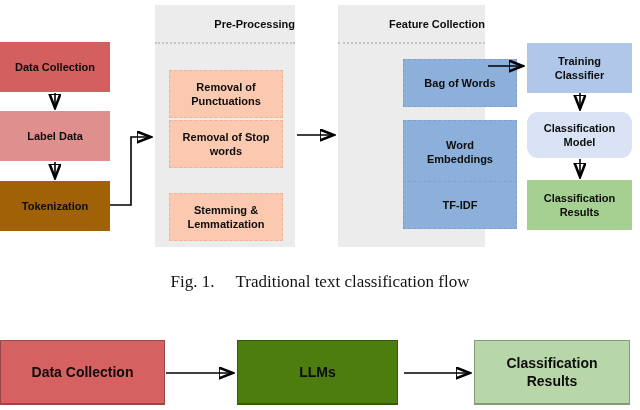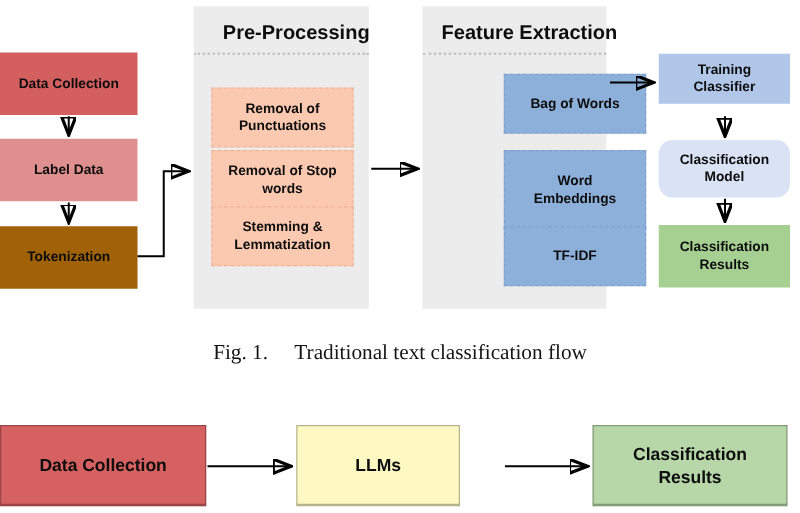--- a/index.html
+++ b/index.html
@@ -14,48 +14,48 @@
   }
   
   .b-dc{left:0;top:42px;width:110px;height:50px;background:#d45f5f;}
   .b-ld{left:0;top:111px;width:110px;height:50px;background:#e08f8f;}
   .b-tk{left:0;top:181px;width:110px;height:50px;background:#a16207;}
   
   .container{position:absolute;top:5px;height:242px;background:#ececec;box-sizing:border-box;}
   .cont-pre{left:155px;width:140px;}
   .cont-feat{left:338px;width:147px;}
   .cont-title{
-    position:absolute;top:13px;left:0;width:100%;text-align:center;
-    font-weight:700;font-size:16px;color:#0d0d0d;padding-left:12px;
+    position:absolute;top:13px;left:0;width:100%;text-align:right;
+    font-weight:700;font-size:11px;color:#0d0d0d;
   }
   .sep{position:absolute;top:37px;left:0;width:100%;border-top:2px dotted #c4c4c4;}
   
   .peach{background:#fbc9b0;border:1px dashed rgba(180,90,60,0.18);}
   .b-p1{left:169px;top:70px;width:114px;height:48px;}
   .b-p2{left:169px;top:120px;width:114px;height:48px;}
-  .b-p3{left:169px;top:165px;width:114px;height:48px;}
+  .b-p3{left:169px;top:193px;width:114px;height:48px;}
   
   .fblue{background:#8db0da;border:1px dashed rgba(70,100,150,0.18);margin-left:48px;}
   .b-f1{left:355px;top:59px;width:114px;height:48px;}
   .b-f2{left:355px;top:120px;width:114px;height:64px;padding:0 18px;}
   .b-f3{left:355px;top:181px;width:114px;height:48px;}
   
-  .b-tc{left:527px;top:43px;width:105px;height:40px;background:#b0c7e9;}
+  .b-tc{left:527px;top:43px;width:105px;height:50px;background:#b0c7e9;}
   .b-cm{left:527px;top:112px;width:105px;height:46px;background:#d9e3f5;border-radius:11px;}
   .b-cr{left:527px;top:180px;width:105px;height:50px;background:#a6cf92;}
   
   .caption{
     position:absolute;left:0;top:272px;width:100%;text-align:center;
     font-family:"Liberation Serif", serif;font-size:17px;color:#141414;
   }
   .caption .cap-label{margin-right:21px;}
   
   .big{font-size:14px;top:340px;height:65px;border:1px solid rgba(0,0,0,0.28);border-bottom-width:2px;}
   .f2-dc{left:0;width:165px;background:#d66161;}
-  .f2-llm{left:237px;width:131px;background:#fef9c3;}
+  .f2-llm{left:237px;width:161px;background:#4d7c0f;}
   .f2-cr{left:474px;width:156px;background:#b7d7a8;}
   
   #arrows{position:absolute;left:0;top:0;pointer-events:none;}
   #arrows path, #arrows line{stroke:#000;stroke-width:1.6;fill:none;}
 </style>
 </head>
 <body>
 
 <div id="canvas">
 
@@ -65,21 +65,21 @@
 
   <div class="container cont-pre">
     <div class="cont-title">Pre-Processing</div>
     <div class="sep"></div>
   </div>
   <div class="box peach b-p1">Removal of Punctuations</div>
   <div class="box peach b-p2">Removal of Stop words</div>
   <div class="box peach b-p3">Stemming &amp; Lemmatization</div>
 
   <div class="container cont-feat">
-    <div class="cont-title">Feature Extraction</div>
+    <div class="cont-title">Feature Collection</div>
     <div class="sep"></div>
   </div>
   <div class="box fblue b-f1">Bag of Words</div>
   <div class="box fblue b-f2">Word Embeddings</div>
   <div class="box fblue b-f3">TF-IDF</div>
 
   <div class="box b-tc">Training Classifier</div>
   <div class="box b-cm">Classification Model</div>
   <div class="box b-cr">Classification Results</div>
 

